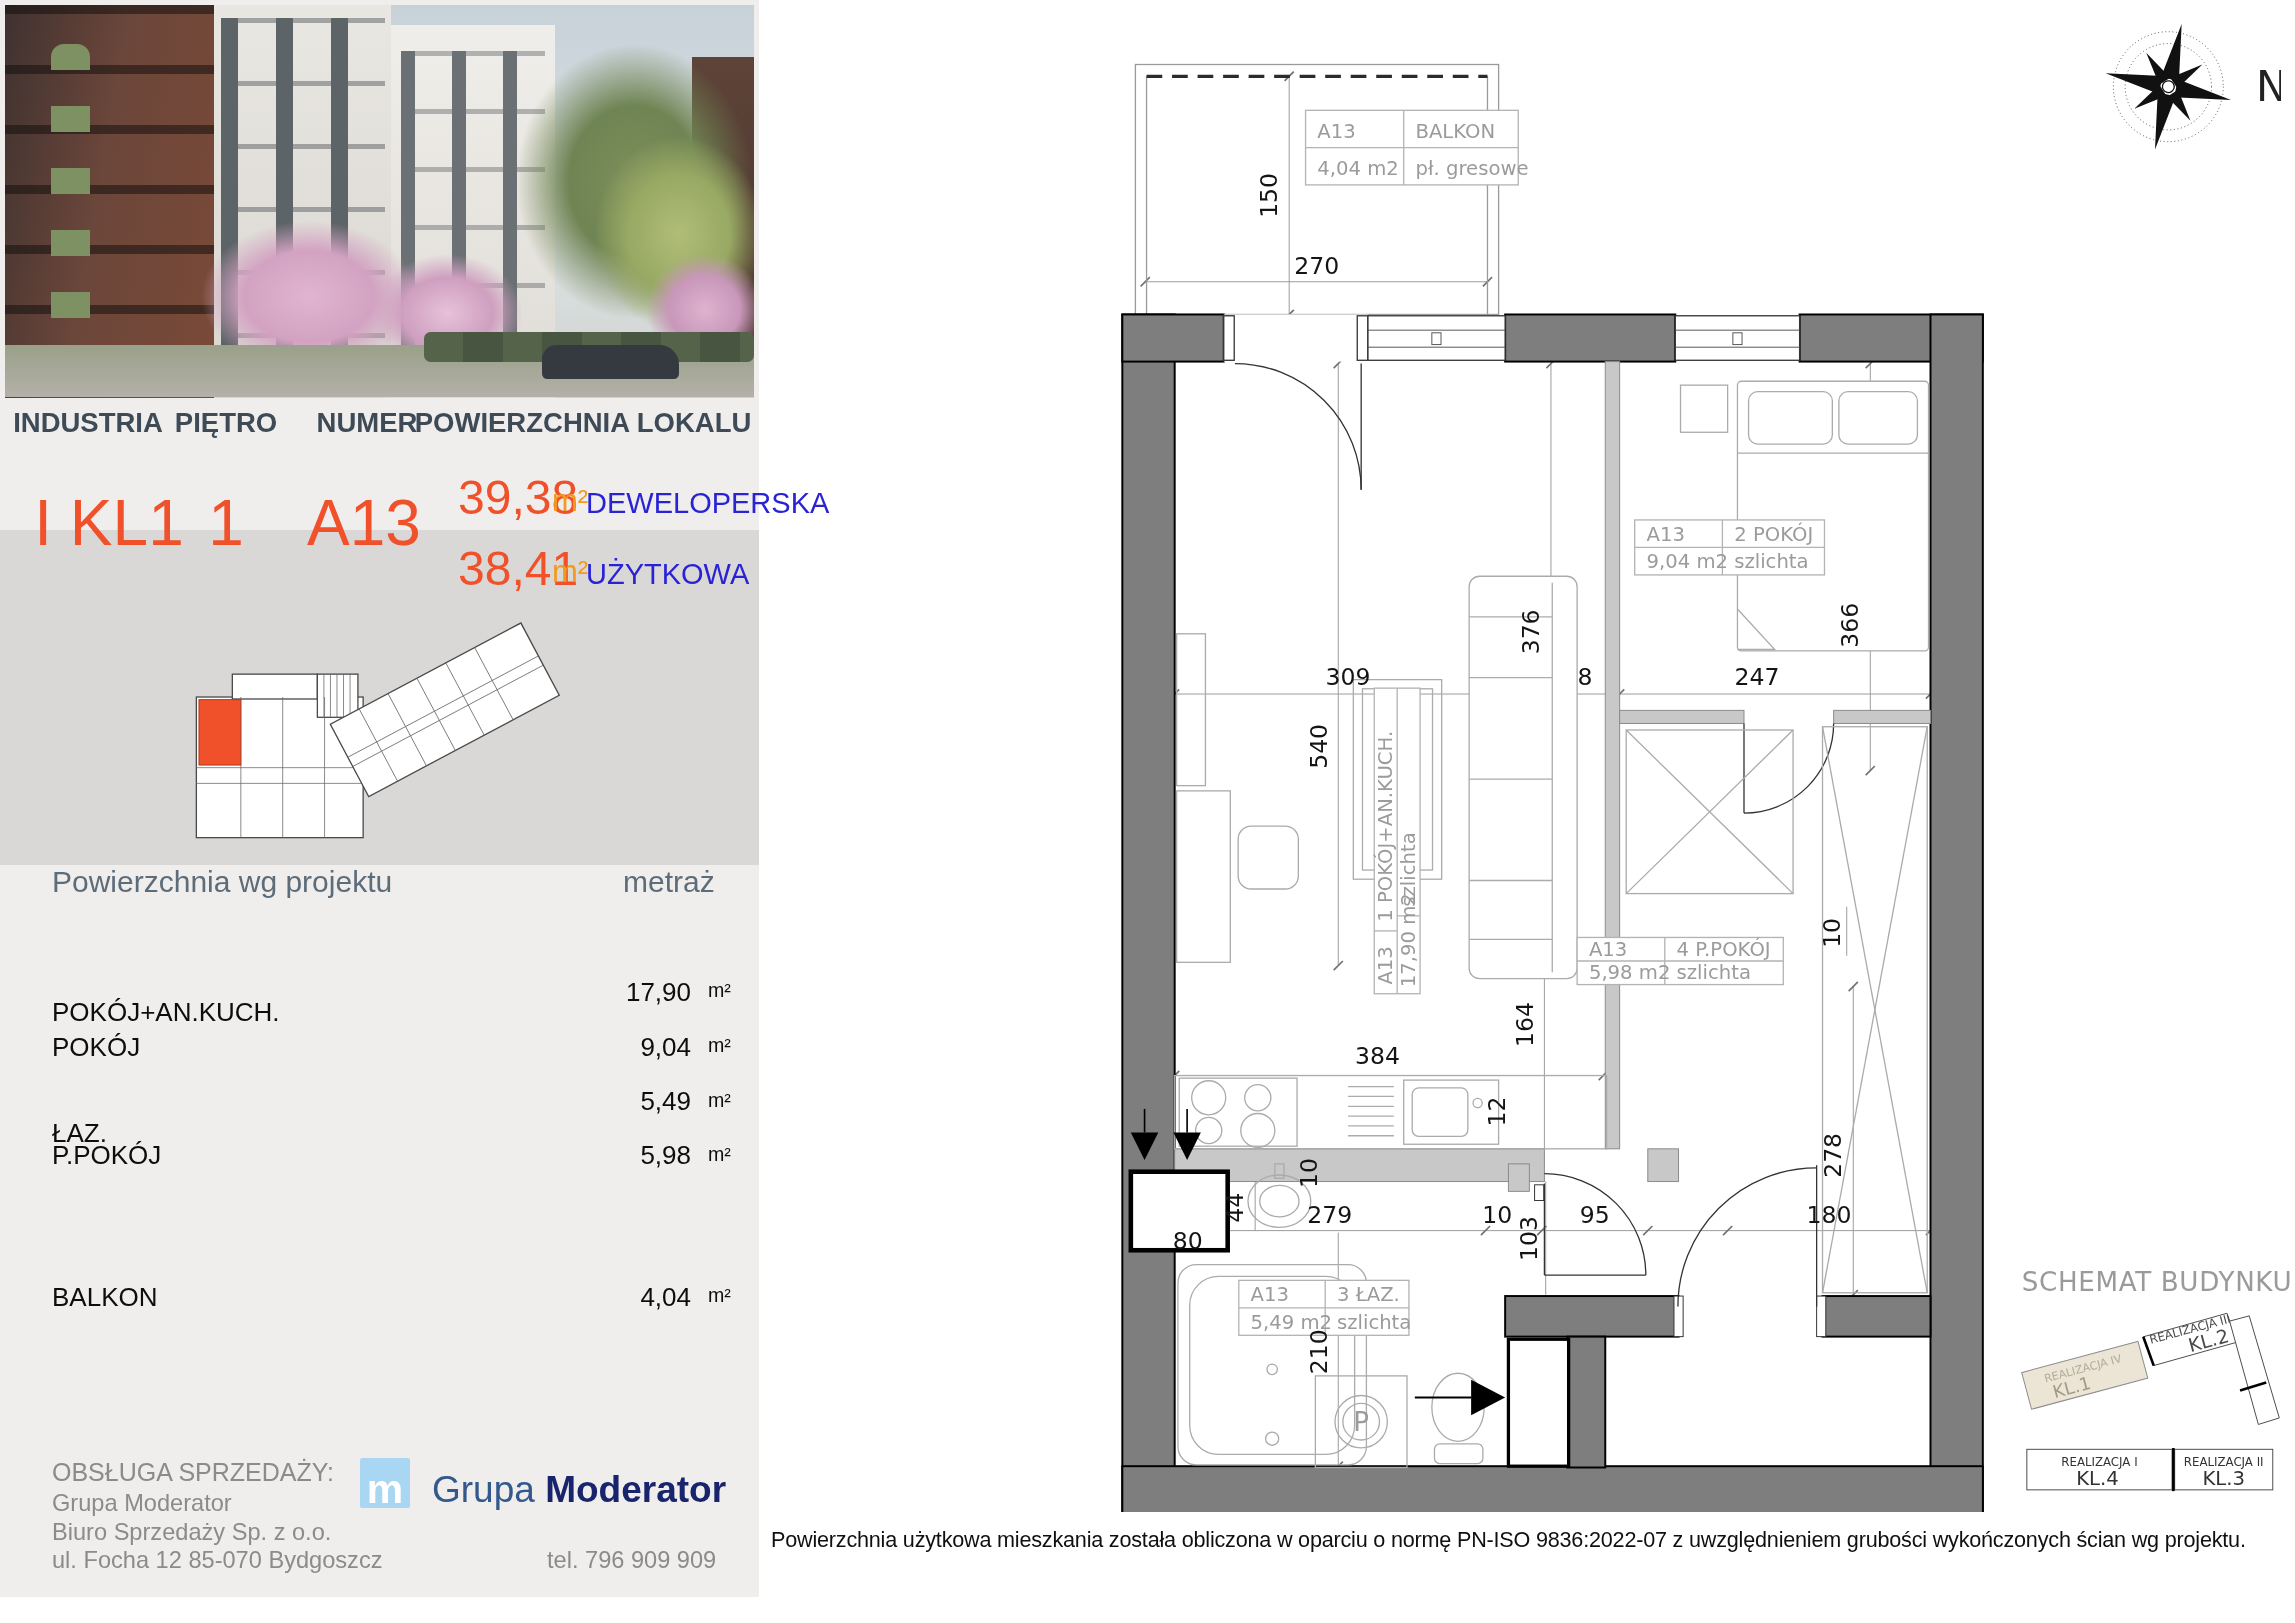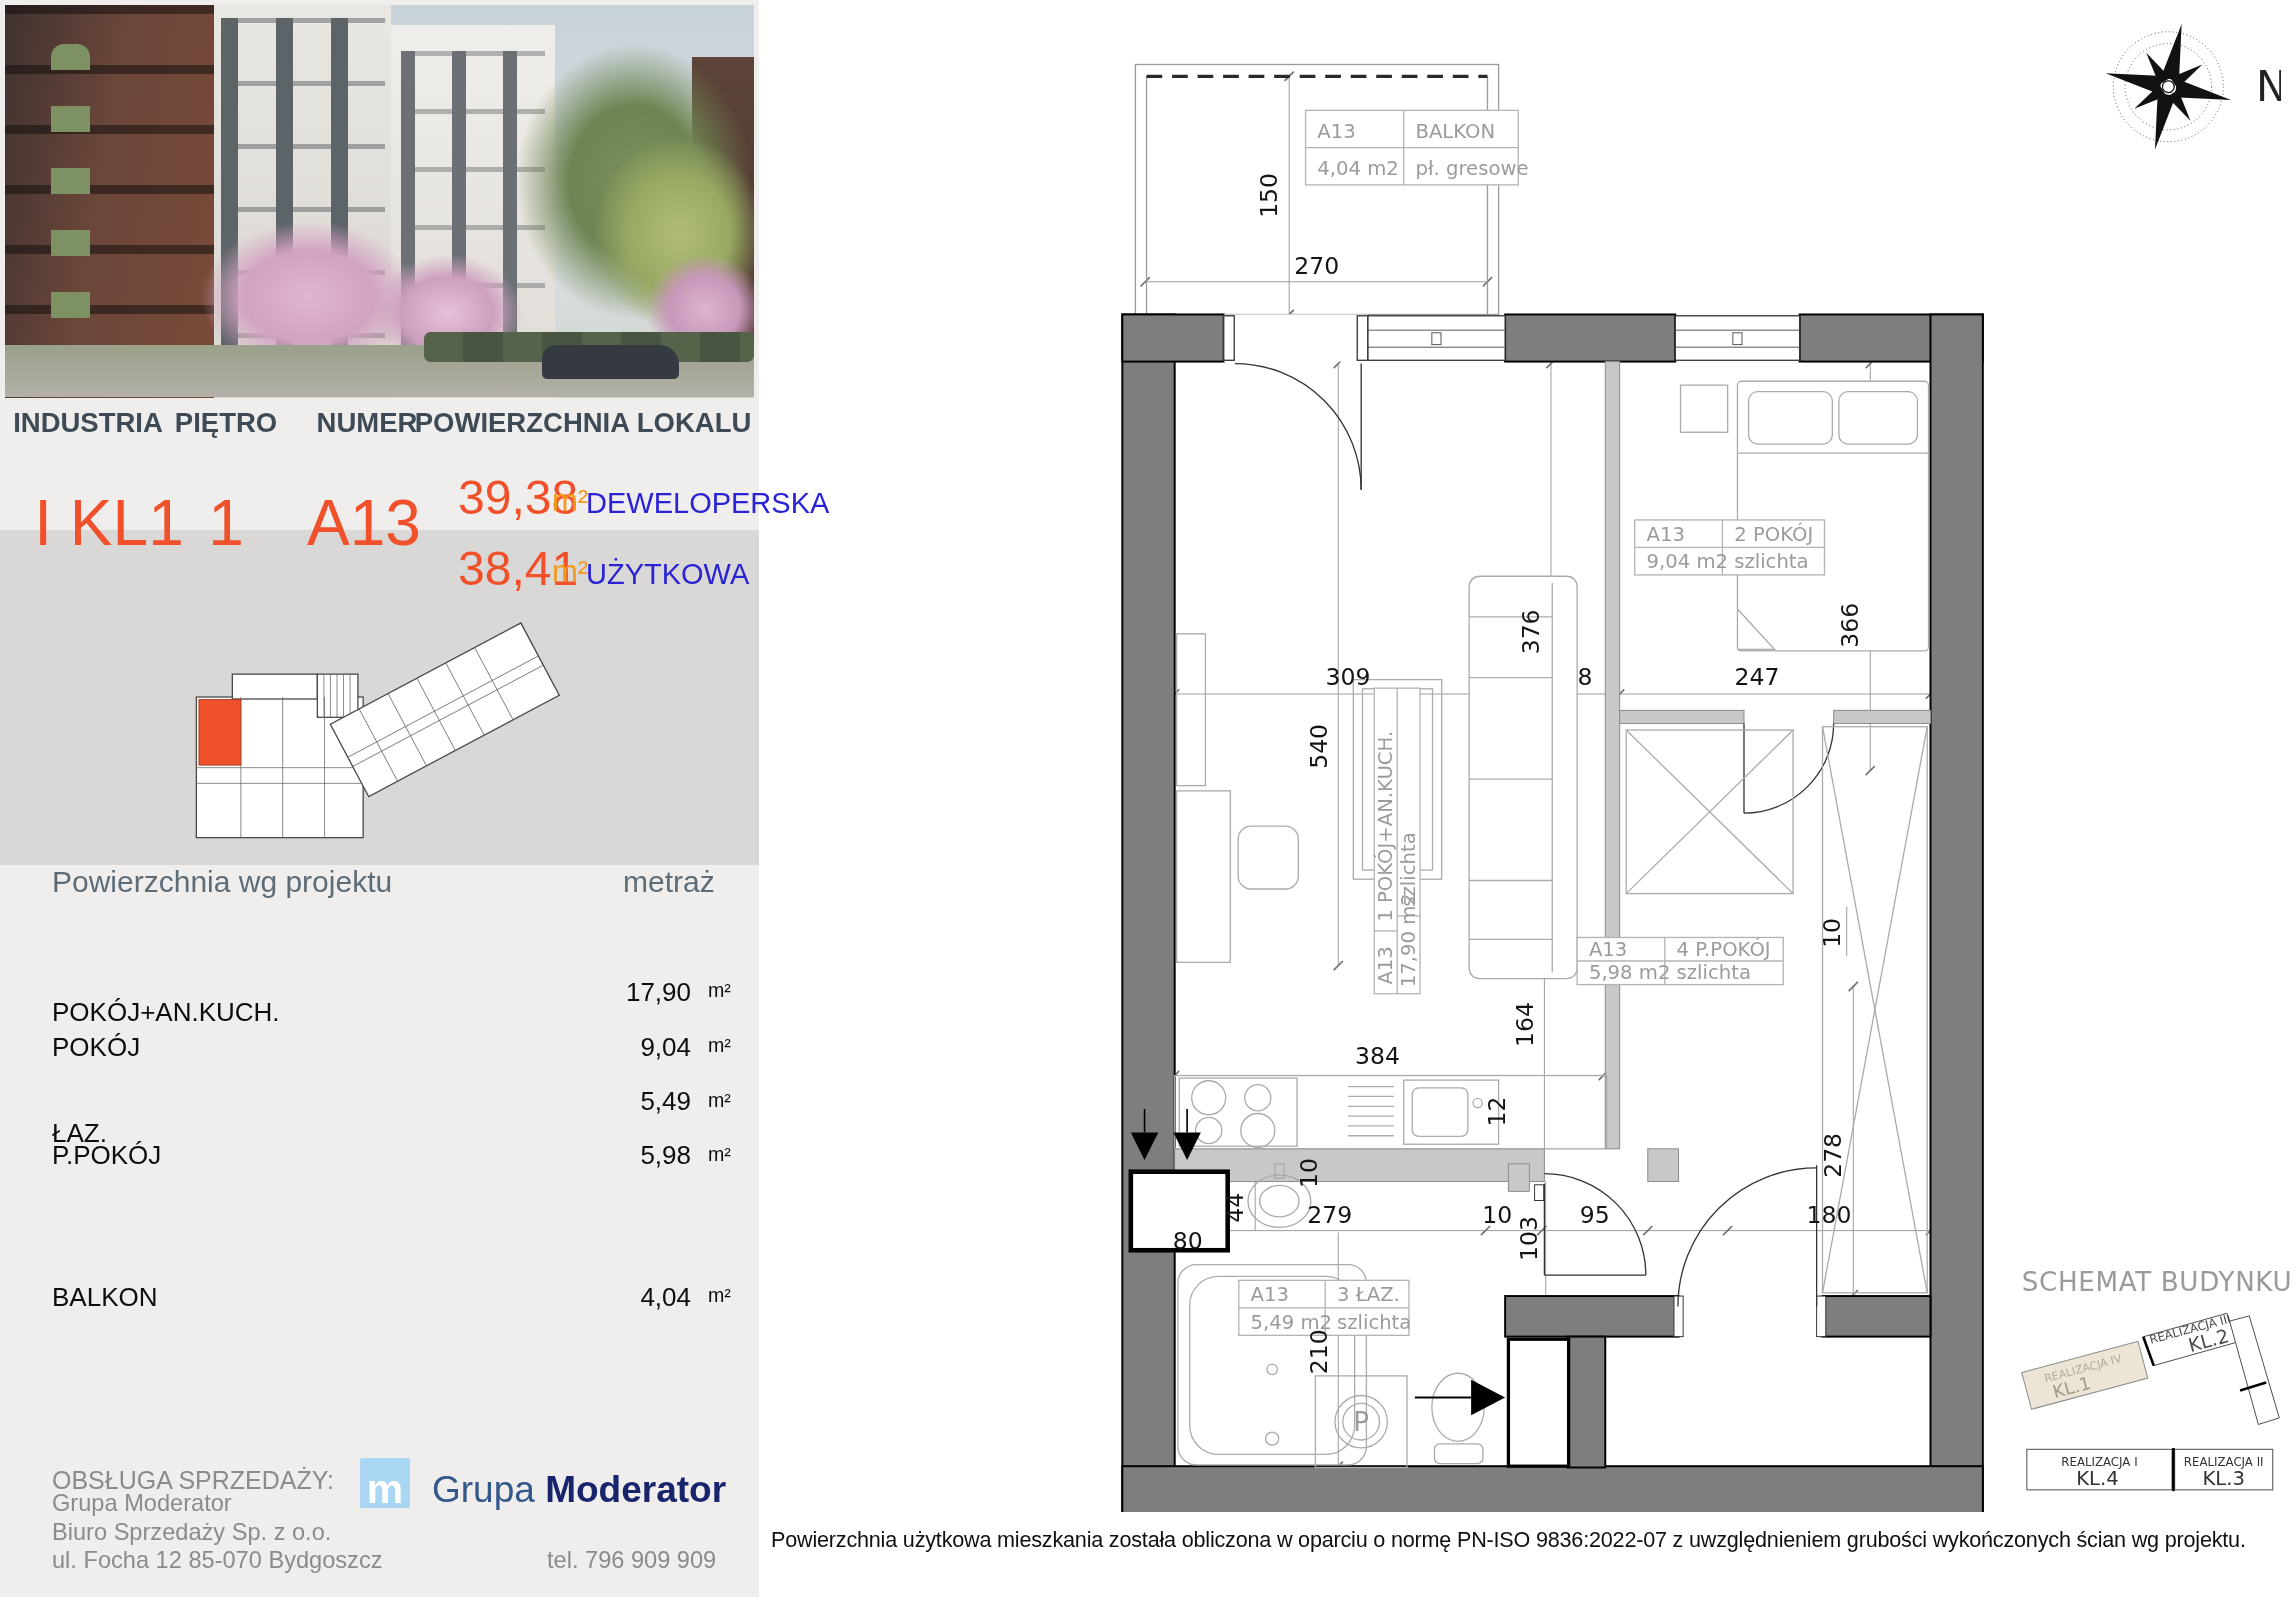--- a/index.html
+++ b/index.html
@@ -124,21 +124,21 @@
     <span class="trow-unit" style="left:708px;top:1089px;">m²</span>
 
     <span class="trow-lbl" style="left:52px;top:1140px;">P.POKÓJ</span>
     <span class="trow-val" style="left:691px;top:1140px;">5,98</span>
     <span class="trow-unit" style="left:708px;top:1143px;">m²</span>
 
     <span class="trow-lbl" style="left:52px;top:1282px;">BALKON</span>
     <span class="trow-val" style="left:691px;top:1282px;text-align:center;">4,04</span>
     <span class="trow-unit" style="left:708px;top:1284px;">m²</span>
 
-    <span class="cnt" style="left:52px;top:1458px;font-size:25px;margin-top:8px;">OBSŁUGA SPRZEDAŻY:</span>
+    <span class="cnt" style="left:52px;top:1458px;font-size:25px;">OBSŁUGA SPRZEDAŻY:</span>
     <span class="cnt" style="left:52px;top:1490px;">Grupa Moderator</span>
     <span class="cnt" style="left:52px;top:1519px;">Biuro Sprzedaży Sp. z o.o.</span>
     <span class="cnt" style="left:52px;top:1547px;">ul. Focha 12 85-070 Bydgoszcz</span>
     <span class="cnt" style="left:547px;top:1547px;">tel. 796 909 909</span>
 
     <div class="logo-mark">
       <span class="logo-m">m</span>
     </div>
     <span class="logo-txt"><span class="logo-g">Grupa </span><span class="logo-b">Moderator</span></span>
   </div>

